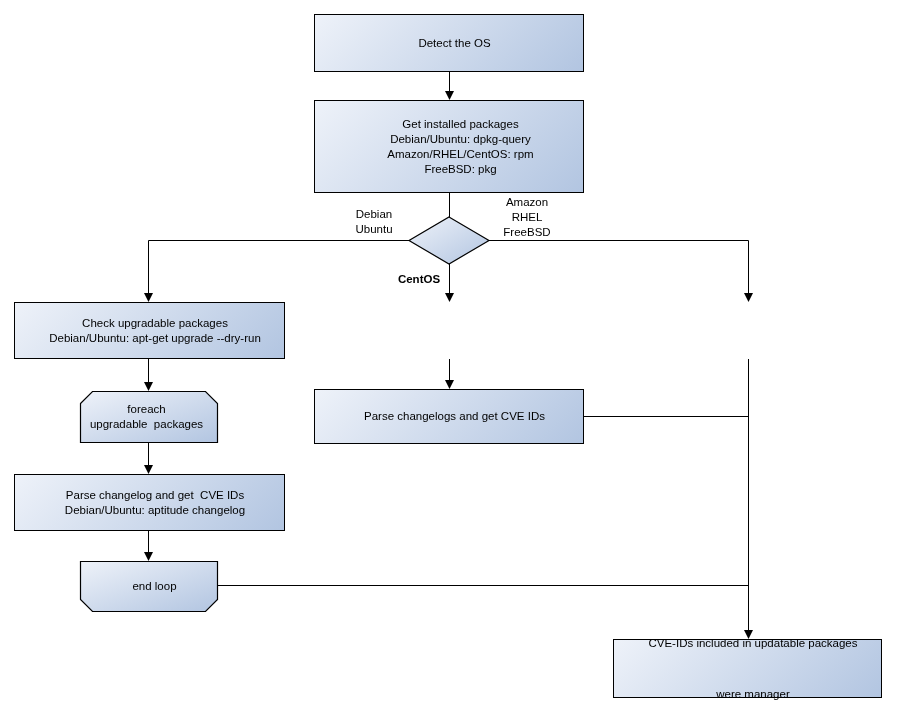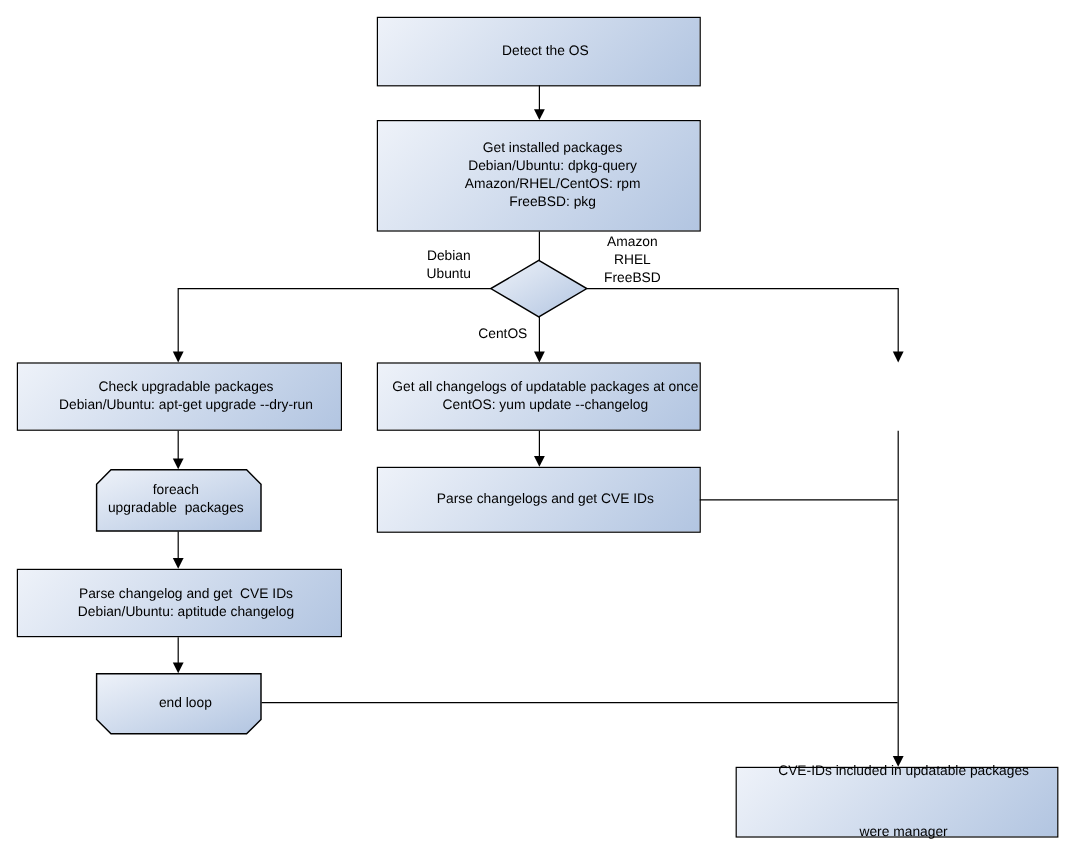--- a/index.html
+++ b/index.html
@@ -100,24 +100,20 @@
     <span>Debian/Ubuntu: dpkg-query</span>
     <span>Amazon/RHEL/CentOS: rpm</span>
     <span>FreeBSD: pkg</span>
   </div>
 
   <div class="node rect" style="left:14px; top:302px; width:271px; height:57px;">
     <span>Check upgradable packages</span>
     <span>Debian/Ubuntu: apt-get upgrade --dry-run</span>
   </div>
 
-  <div class="node rect" style="left:314px; top:302px; width:270px; height:57px;">
-    <span>Get all changelogs of updatable packages at once</span>
-    <span>CentOS: yum update --changelog</span>
-  </div>
 
 
   <div class="node" style="left:80px; top:391px; width:122px; height:52px;">
     <span>foreach</span>
     <span>upgradable  packages</span>
   </div>
 
   <div class="node rect" style="left:314px; top:389px; width:270px; height:55px;">
     <span>Parse changelogs and get CVE IDs</span>
   </div>
@@ -140,17 +136,17 @@
     <div>Debian</div>
     <div>Ubuntu</div>
   </div>
 
   <div class="edge-label" style="left:498px; top:195px; width:58px;">
     <div>Amazon</div>
     <div>RHEL</div>
     <div>FreeBSD</div>
   </div>
 
-  <div class="edge-label" style="left:395px; top:272px; width:48px;">
+  <div class="edge-label" style="left:395px; top:272px; width:48px;font-weight:bold;">
     <div>CentOS</div>
   </div>
 
 </div>
 
 </body></html>

